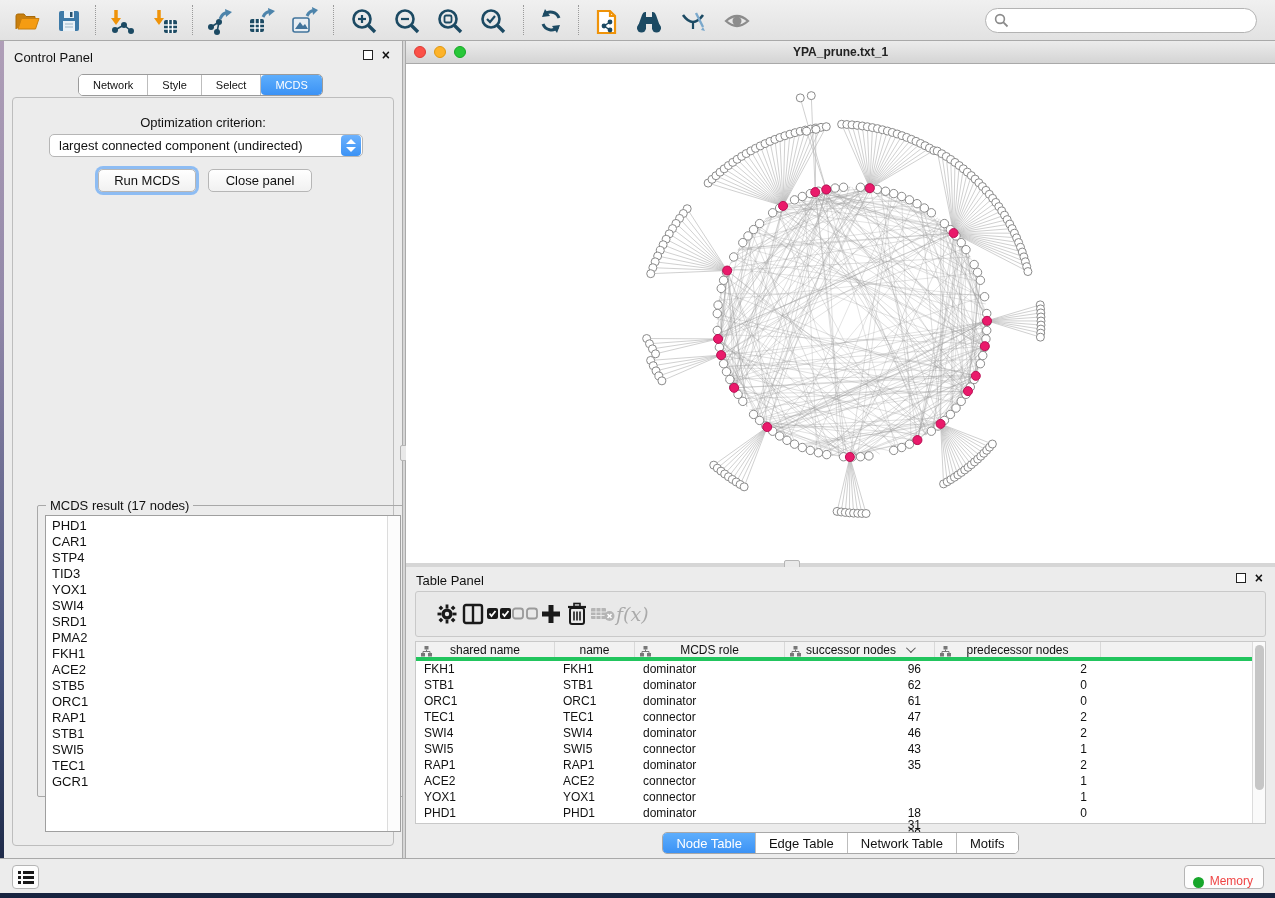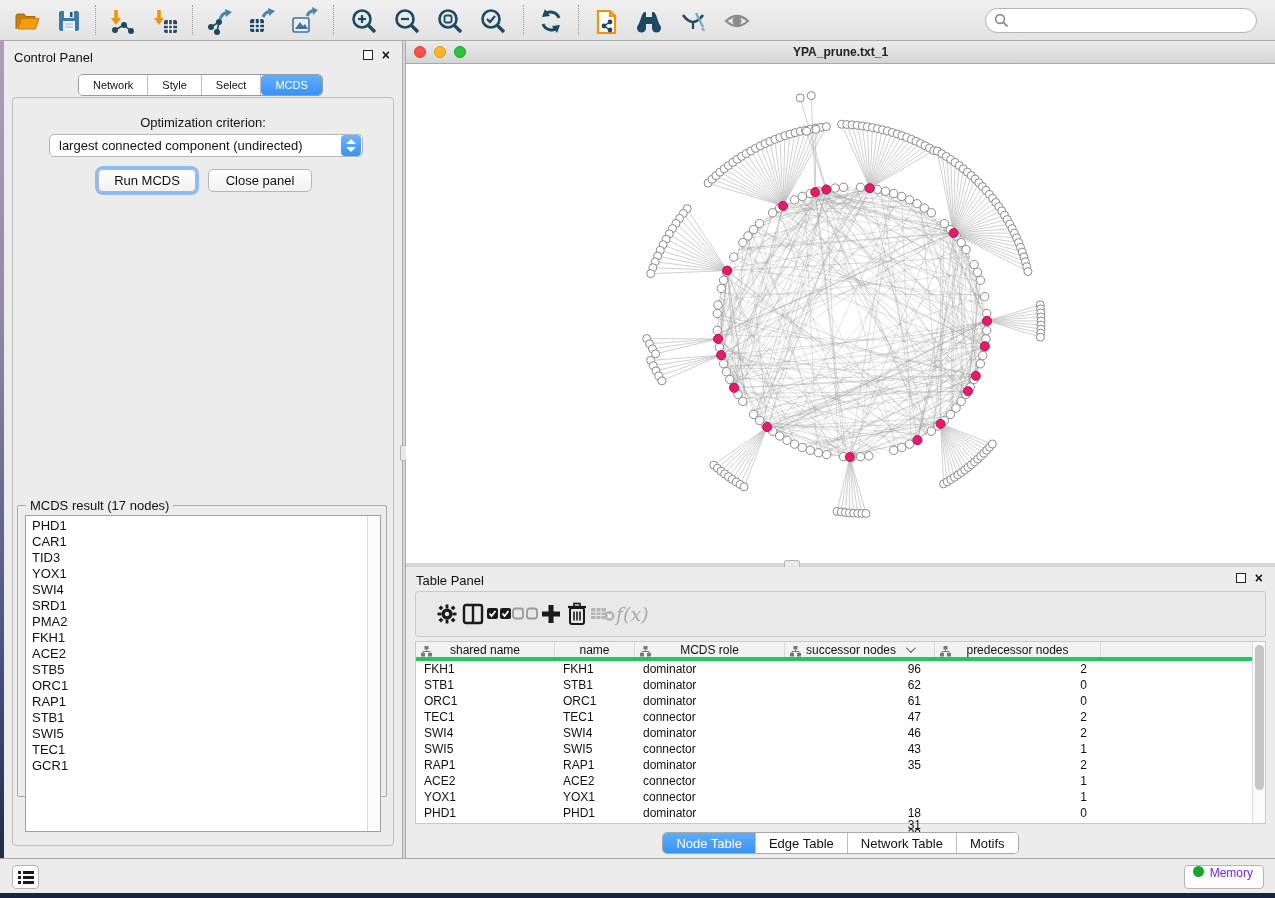--- a/index.html
+++ b/index.html
@@ -49,21 +49,21 @@
   .chev { position:absolute; left:5px; width:0; height:0; border-left:5px solid transparent;
     border-right:5px solid transparent; }
   .chev.up { top:4px; border-bottom:5px solid #fff; }
   .chev.dn { bottom:4px; border-top:5px solid #fff; }
   .mac-btn { position:absolute; height:23px; background:linear-gradient(#ffffff,#f1f1f1);
     border:1px solid #b6b6b6; border-radius:5px; font-size:13px; color:#111;
     display:flex; align-items:center; justify-content:center; font-family:"Liberation Sans",sans-serif; }
   #run-btn { left:85px; top:71px; width:98px; box-shadow:0 0 0 3px rgba(64,150,250,.55);text-align:right; }
   #close-btn { left:195px; top:71px; width:104px; }
 
-  #mcds-box { position:absolute; left:4px; top:407px; width:370px; height:292px;
+  #mcds-box { position:absolute; left:24px; top:407px; width:370px; height:292px;
     border:1px solid #a8a8a8; border-radius:2px; }
   #mcds-legend { position:absolute; left:8px; top:-8px; background:#ececec; padding:0 4px;
     font-size:13px; color:#111; }
   #mcds-list { position:absolute; left:7px; top:9px; width:356px; height:317px; background:#fff;
     border:1px solid #9f9f9f; overflow:hidden; }
   #mcds-items { position:absolute; left:0; top:2px; right:13px; }
   .mcds-item { font-size:13px; line-height:16px; padding-left:6px; color:#111; }
   #mcds-scroll { position:absolute; right:0; top:0; bottom:0; width:13px; background:#fcfcfc;
     border-left:1px solid #dcdcdc; }
 
@@ -122,21 +122,21 @@
   .seg:last-child { border-right:none; }
   .seg.sel { background:linear-gradient(#5eaefc,#3b92f5); color:#fff; }
 
   
   #statusbar { position:absolute; left:0; top:858px; width:1275px; height:35px; background:#ececec;
     border-top:1px solid #a9a9a9; }
   #list-btn { position:absolute; left:12px; top:6px; width:27px; height:24px; background:#fdfdfd;
     border:1px solid #b5b5b5; border-radius:4px; display:flex; align-items:center; justify-content:center; }
   #memory-btn { position:absolute; right:11px; top:6px; height:24px; padding:0 10px 0 8px;
     background:#fdfdfd; border:1px solid #b5b5b5; border-radius:4px; display:flex; gap:6px;
-    align-items:flex-start; font-size:12px; color:#6d28d9; }
+    align-items:flex-end; font-size:12px; color:#ef4444; }
   #memory-dot { width:11px; height:11px; border-radius:50%; background:#17a62b; }
 </style>
 </head>
 <body>
 
 <div id="app">
 
   <div id="toolbar">
     <div class="tbtn" style="left:12px">
       <svg width="28" height="28">
@@ -313,20 +313,21 @@
       </div>
       <div id="opt-label">Optimization criterion:</div>
       <div id="run-btn" class="mac-btn">Run MCDS</div>
       <div id="close-btn" class="mac-btn">Close panel</div>
       <div id="mcds-box">
         <div id="mcds-legend">MCDS result (17 nodes)</div>
         <div id="mcds-list">
           <div id="mcds-items">
               <div class="mcds-item">PHD1</div>
               <div class="mcds-item">CAR1</div>
+              <div class="mcds-item">STP4</div>
               <div class="mcds-item">TID3</div>
               <div class="mcds-item">YOX1</div>
               <div class="mcds-item">SWI4</div>
               <div class="mcds-item">SRD1</div>
               <div class="mcds-item">PMA2</div>
               <div class="mcds-item">FKH1</div>
               <div class="mcds-item">ACE2</div>
               <div class="mcds-item">STB5</div>
               <div class="mcds-item">ORC1</div>
               <div class="mcds-item">RAP1</div>

